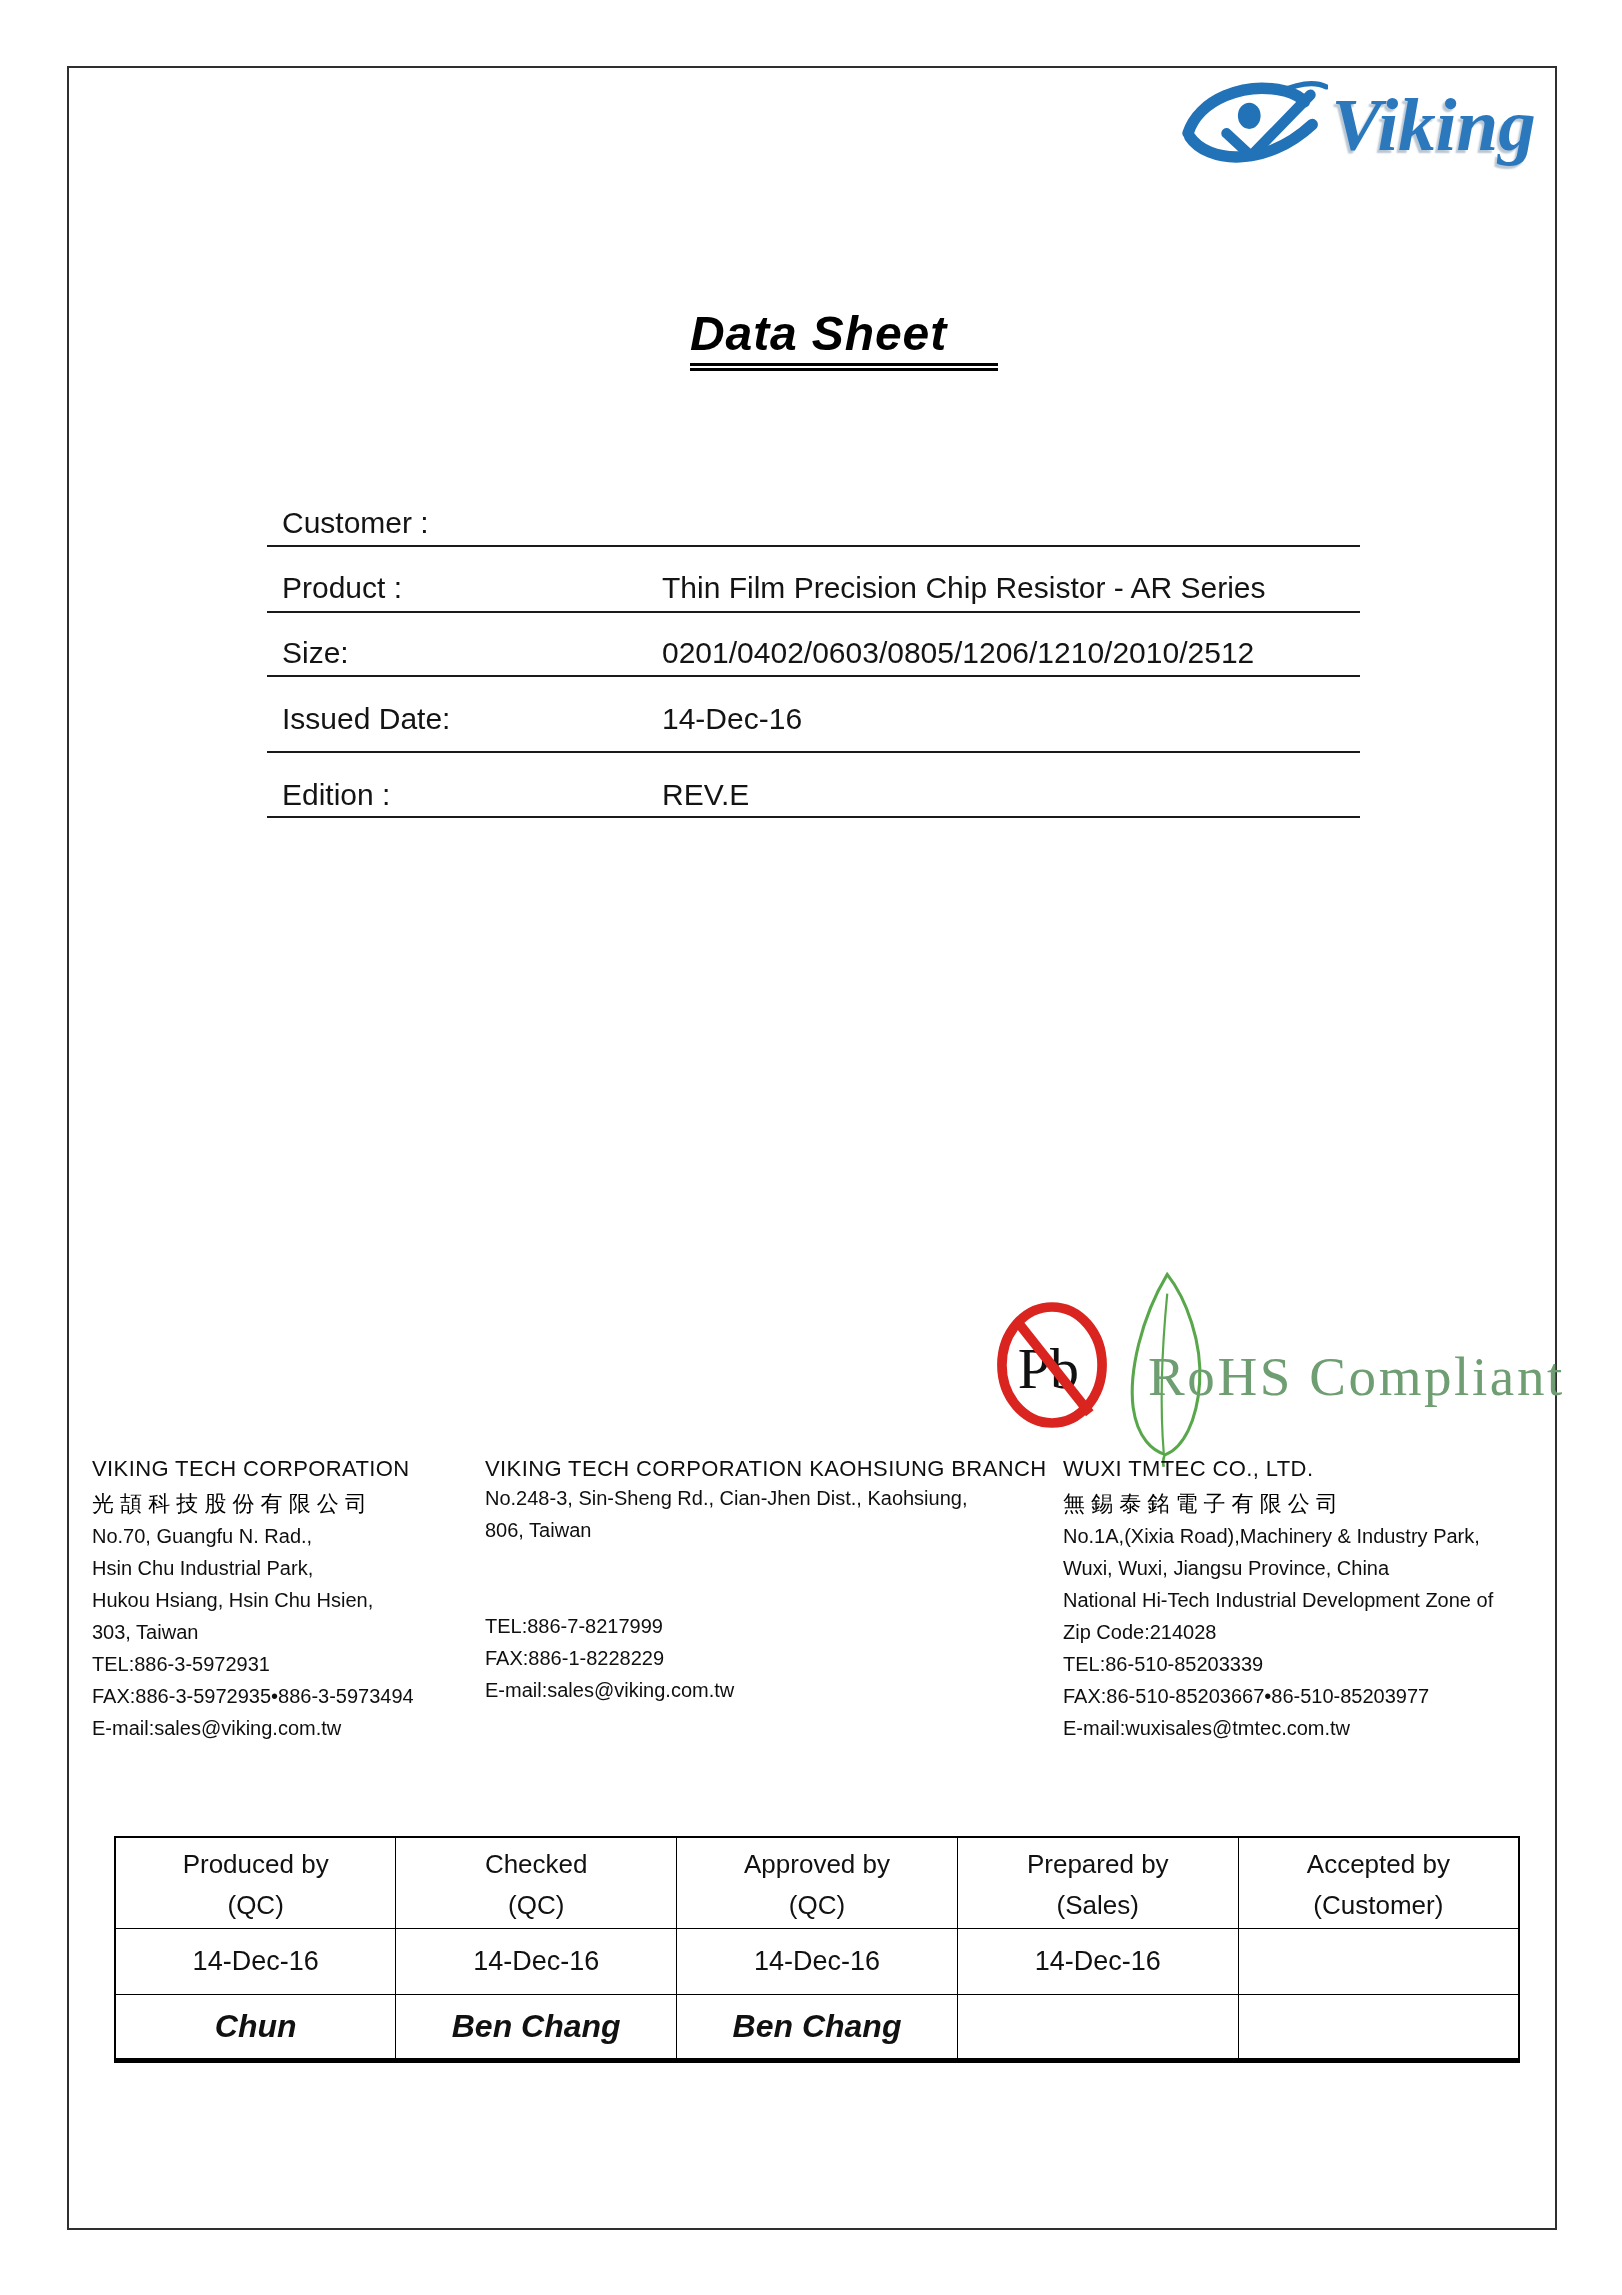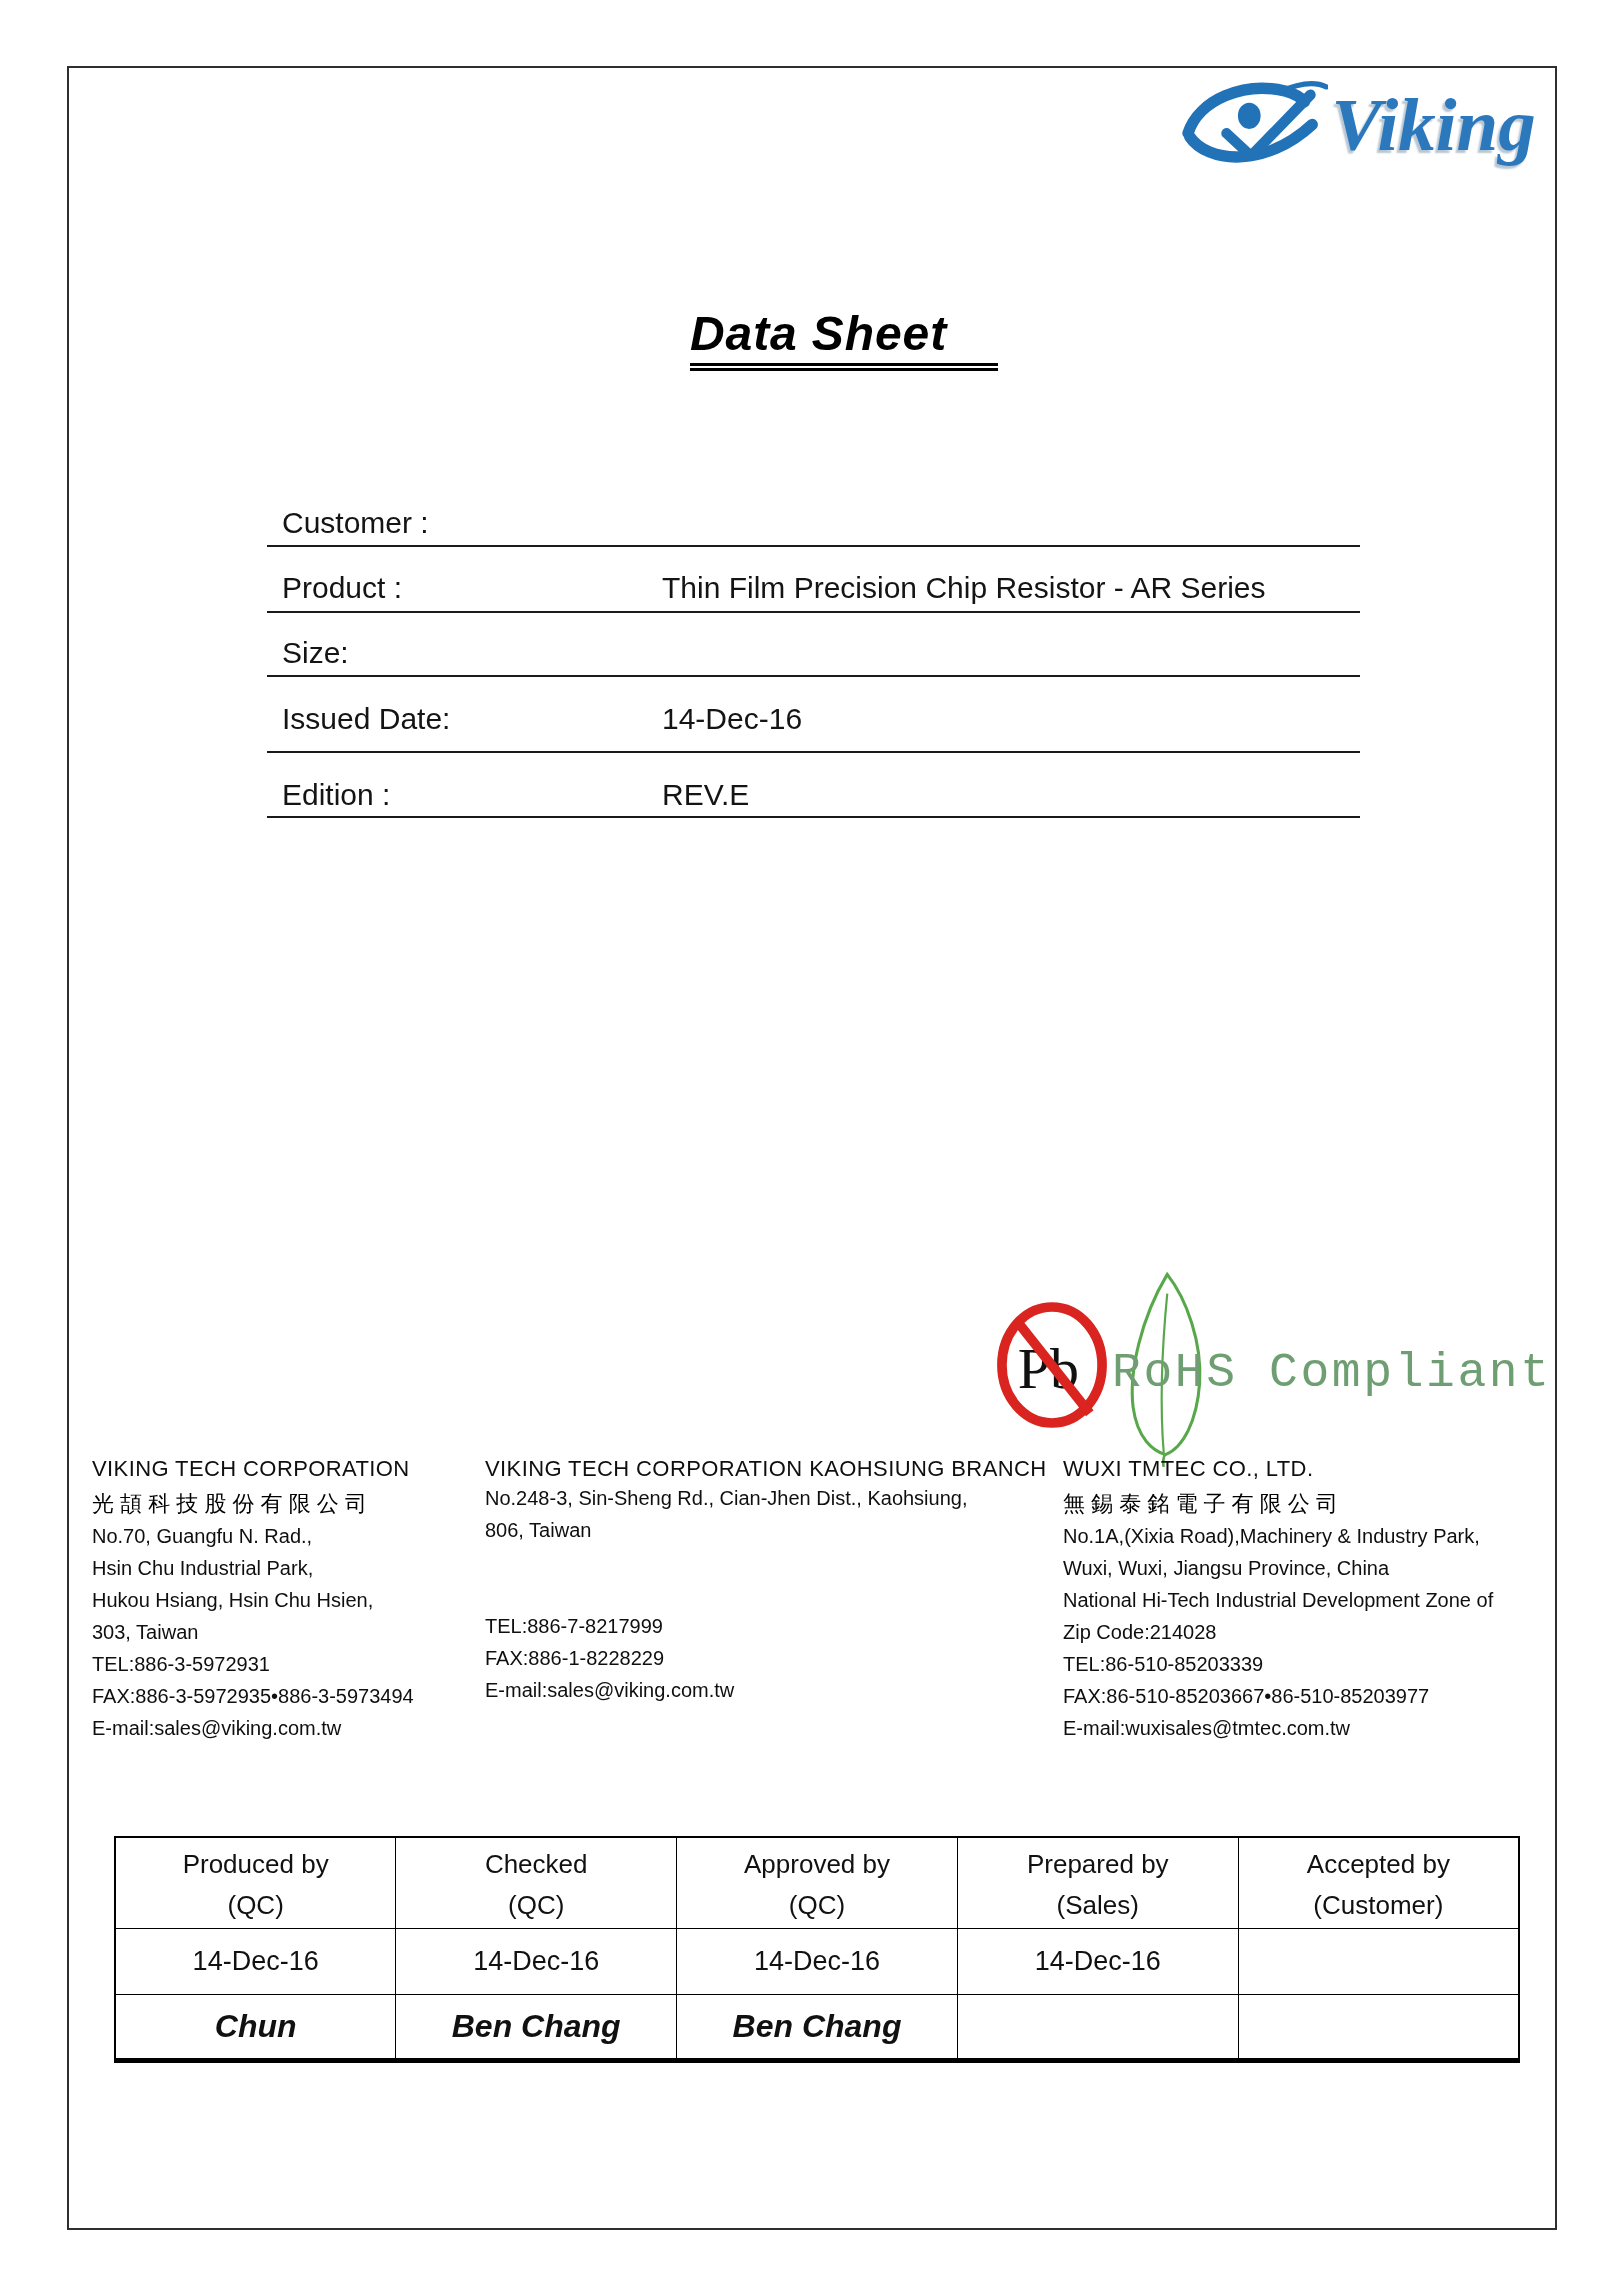--- a/index.html
+++ b/index.html
@@ -25,22 +25,22 @@
   }
   .title-text{
     font-size:48px;font-weight:bold;font-style:italic;letter-spacing:0.9px;line-height:1;color:#000;
   }
   
   .f-label{position:absolute;left:282px;font-size:30px;line-height:35px;color:#141414;}
   .f-value{position:absolute;left:662px;font-size:30px;line-height:35px;color:#141414;}
   .f-line{position:absolute;left:267px;width:1093px;height:1.8px;background:#1a1a1a;}
   
   .rohs-text{
-    position:absolute;left:1112px;top:1349px;
-    font-family:Liberation Mono, monospace;font-size:48px;letter-spacing:2.6px;line-height:1;
+    position:absolute;left:1148px;top:1349px;
+    font-family:Liberation Serif, serif;font-size:55px;letter-spacing:2.6px;line-height:1;
   }
   
   .company{position:absolute;top:1456px;}
   .co-name{font-size:22px;line-height:26px;letter-spacing:0.4px;color:#0f0f0f;}
   .co-cn{font-size:22px;line-height:33px;letter-spacing:6.1px;margin-top:5.3px;color:#000000;
          font-family:"Liberation Serif",serif;}
   .co-addr{}
   .co-line{height:32px;font-size:20px;line-height:32px;color:#0f0f0f;}
   
   .approval{
@@ -78,20 +78,21 @@
 
   <div class="f-label" style="top:505px">Customer :</div>
   <div class="f-value" style="top:505px"></div>
   <div class="f-line" style="top:545px"></div>
 
   <div class="f-label" style="top:570px">Product :</div>
   <div class="f-value" style="top:570px">Thin Film Precision Chip Resistor - AR Series</div>
   <div class="f-line" style="top:611px"></div>
 
   <div class="f-label" style="top:635px">Size:</div>
+  <div class="f-value" style="top:635px">0201/0402/0603/0805/1206/1210/2010/2512</div>
   <div class="f-line" style="top:675px"></div>
 
   <div class="f-label" style="top:701px">Issued Date:</div>
   <div class="f-value" style="top:701px">14-Dec-16</div>
   <div class="f-line" style="top:751px"></div>
 
   <div class="f-label" style="top:777px">Edition :</div>
   <div class="f-value" style="top:777px">REV.E</div>
   <div class="f-line" style="top:816px"></div>
 

